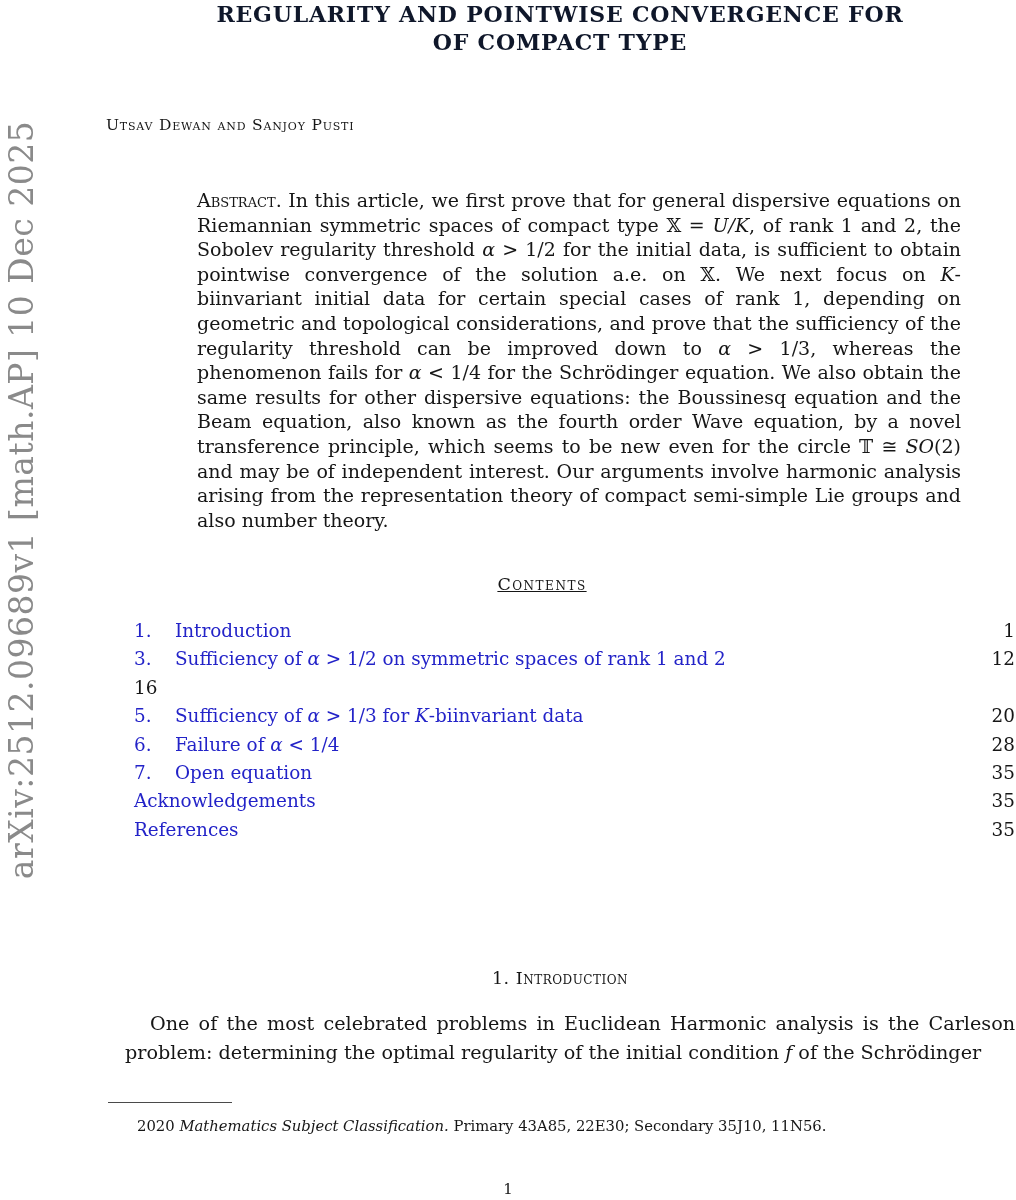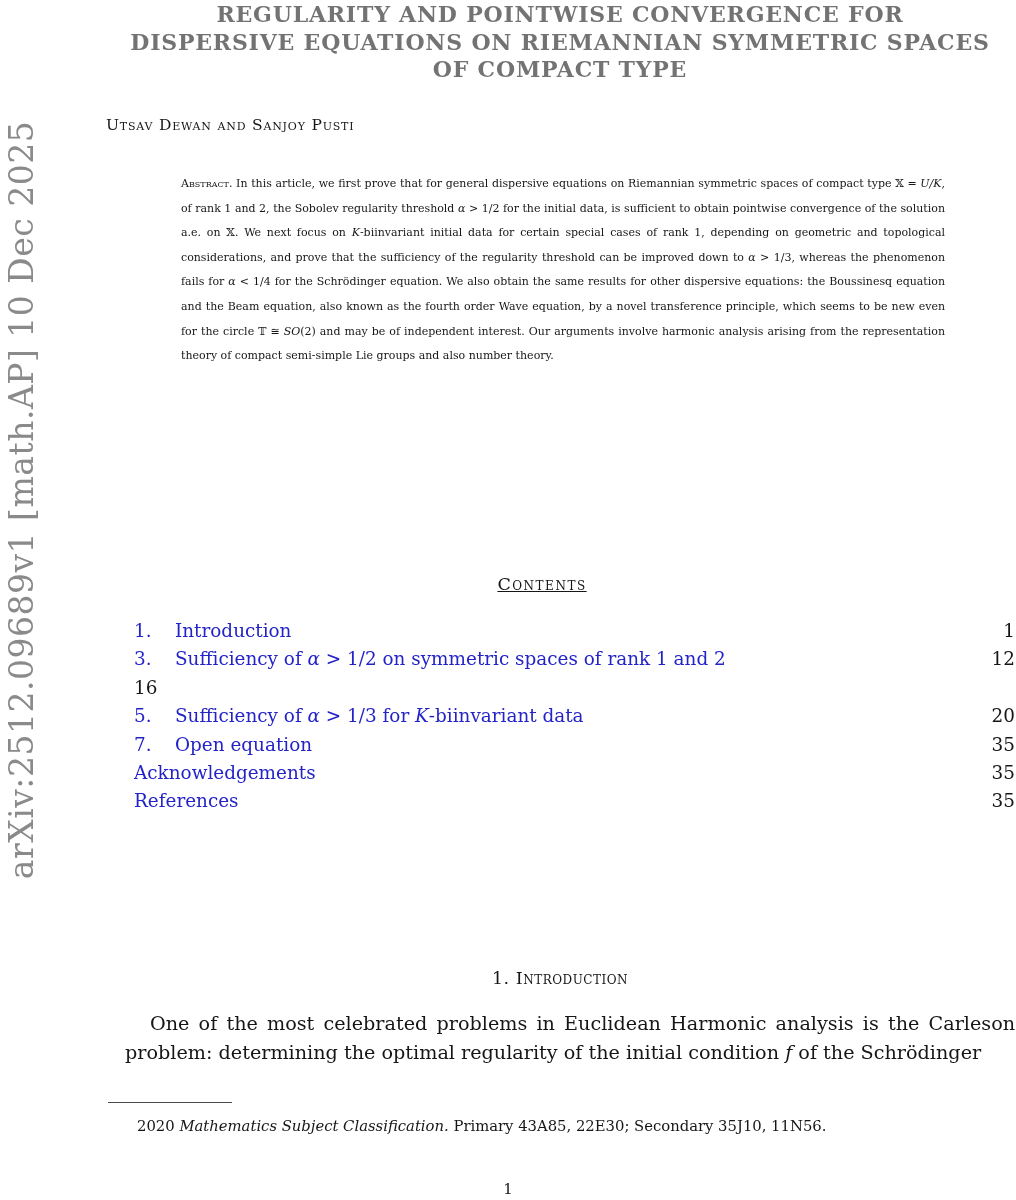--- a/index.html
+++ b/index.html
@@ -14,29 +14,29 @@
     position:absolute;left:-368px;top:478px;width:780px;height:44px;
     transform:rotate(-90deg);
     color:var(--stamp,#8a8a8a);
     font-size:33px;letter-spacing:0.5px;
     text-align:center;white-space:nowrap;line-height:44px;
   }
 
   .title{
     position:absolute;left:106px;top:1px;width:908px;
     text-align:center;font-weight:700;font-size:22px;line-height:27.5px;
-    letter-spacing:0.8px;color:#737373;
+    letter-spacing:0.8px;color:#0f172a;
   }
   .authors{
     position:absolute;left:106px;top:116px;width:908px;
     font-size:15.5px;letter-spacing:0.8px;
   }
   .abstract{
-    position:absolute;left:181px;top:172px;width:764px;margin:0;
-    font-size:11px;line-height:24.6px;text-align:justify;
+    position:absolute;left:181px;top:172px;width:764px;margin:16px;
+    font-size:19px;line-height:24.6px;text-align:justify;
   }
   .contents-head{
     position:absolute;left:88px;top:574px;width:908px;
     text-align:center;font-size:17.5px;letter-spacing:1.5px;text-decoration:underline;
   }
   .toc{
     position:absolute;left:134px;top:617px;width:881px;font-size:18.4px;
   }
   .toc-row{display:flex;justify-content:space-between;align-items:baseline;line-height:28.4px;}
   .toc-link{color:var(--link,#2323c8);}
@@ -68,21 +68,20 @@
 <body>
 
 <div class="page">
 
   <div class="stamp">
     <span>arXiv:2512.09689v1  [math.AP]  10 Dec 2025</span>
   </div>
 
   <div class="title">
     <div>REGULARITY AND POINTWISE CONVERGENCE FOR</div>
-    <div>DISPERSIVE EQUATIONS ON RIEMANNIAN SYMMETRIC SPACES</div>
     <div>OF COMPACT TYPE</div>
   </div>
 
   <div class="authors sc">Utsav Dewan and Sanjoy Pusti</div>
 
   <p class="abstract"><span class="sc">Abstract.</span><span> In this article, we first prove that for general dispersive equations on Riemannian symmetric spaces of compact type </span><span>𝕏 = </span><span class="it">U/K</span><span>, of rank 1 and 2, the Sobolev regularity threshold </span><span class="it">α</span><span> &gt; 1/2 for the initial data, is sufficient to obtain pointwise convergence of the solution a.e.  on </span><span>𝕏</span><span>. We next focus on </span><span class="it">K</span><span>-biinvariant initial data for certain special cases of rank 1, depending on geometric and topological considerations, and prove that the sufficiency of the regularity threshold can be improved down to </span><span class="it">α</span><span> &gt; 1/3, whereas the phenomenon fails for </span><span class="it">α</span><span> &lt; 1/4 for the Schrödinger equation. We also obtain the same results for other dispersive equations: the Boussinesq equation and the Beam equation, also known as the fourth order Wave equation, by a novel transference principle, which seems to be new even for the circle </span><span>𝕋 ≅ </span><span class="it">SO</span><span>(2) and may be of independent interest. Our arguments involve harmonic analysis arising from the representation theory of compact semi-simple Lie groups and also number theory.</span></p>
 
   <div class="contents-head sc">Contents</div>
 
   <div class="toc" id="toc">
@@ -93,20 +92,24 @@
       <div class="toc-row">
         <span class="toc-link"><span class="toc-num">3.</span><span>Sufficiency of </span><span class="it">α</span><span> &gt; 1/2 on symmetric spaces of rank 1 and 2</span></span>
         <span class="toc-page">12</span>
       </div>
       <div class="toc-row">
         <span class="toc-page">16</span>
       </div>
       <div class="toc-row">
         <span class="toc-link"><span class="toc-num">5.</span><span>Sufficiency of </span><span class="it">α</span><span> &gt; 1/3 for </span><span class="it">K</span><span>-biinvariant data</span></span>
         <span class="toc-page">20</span>
+      </div>
+      <div class="toc-row">
+        <span class="toc-link"><span class="toc-num">6.</span><span>Failure of </span><span class="it">α</span><span> &lt; 1/4</span></span>
+        <span class="toc-page">28</span>
       </div>
       <div class="toc-row">
         <span class="toc-link"><span class="toc-num">7.</span><span>Open equation</span></span>
         <span class="toc-page">35</span>
       </div>
       <div class="toc-row">
         <span class="toc-link"><span>Acknowledgements</span></span>
         <span class="toc-page">35</span>
       </div>
       <div class="toc-row">

